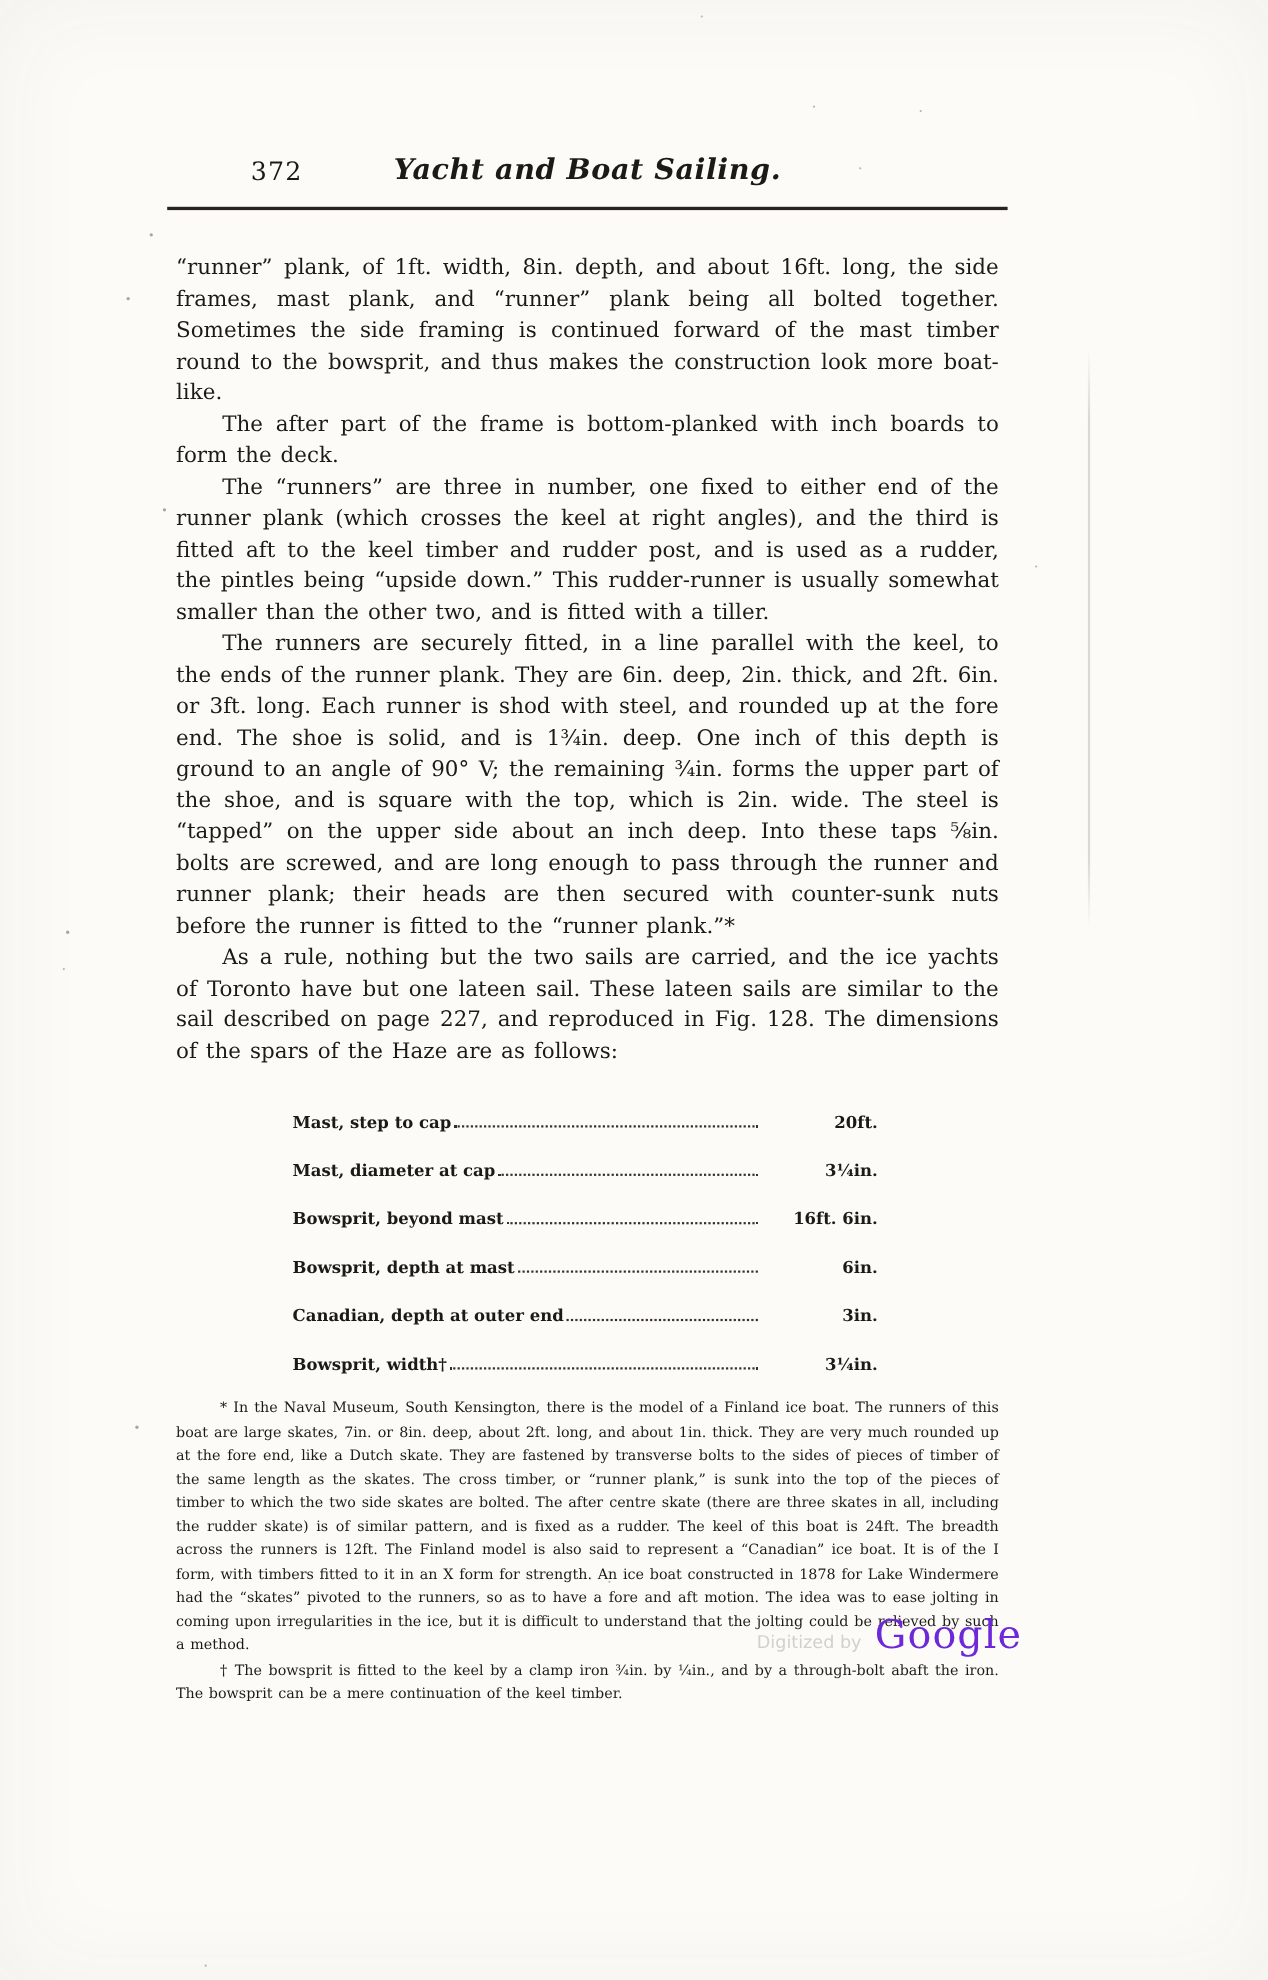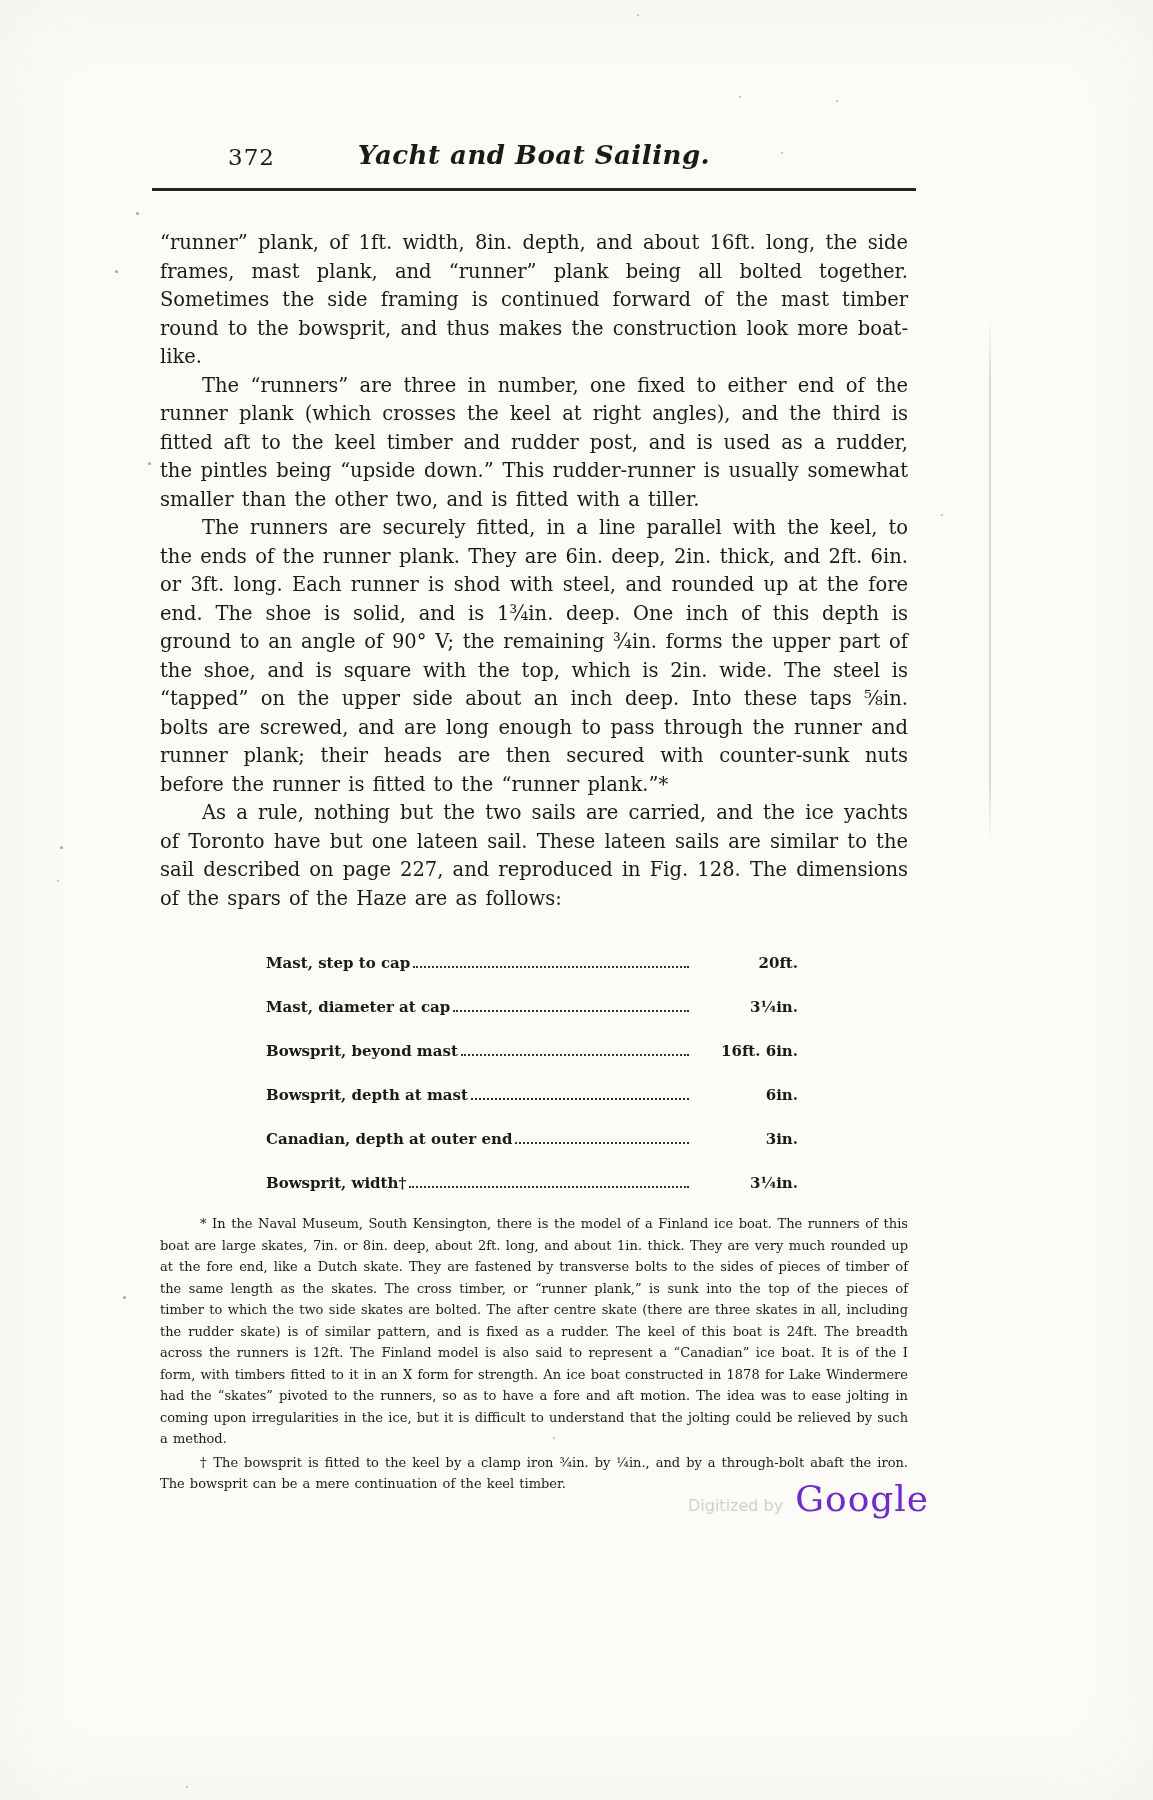--- a/index.html
+++ b/index.html
@@ -103,21 +103,20 @@
     margin-top: 2px;
   }
   .watermark {
     position: absolute;
     left: 688px;
     top: 1466px;
     display: flex;
     align-items: baseline;
     gap: 12px;
     user-select: none;
-    margin-top: 12px;
   }
   .digitized {
     font-family: "DejaVu Sans", "Liberation Sans", sans-serif;
     font-size: 16px;
     color: #d2d0cc;
   }
   .google-logo {
     font-family: "DejaVu Serif", "Liberation Serif", serif;
     font-size: 36px;
     color: #6d28d9;
@@ -151,20 +150,21 @@
 
     <header class="page-header">
       <span class="page-num">372</span>
       <h1 class="running-title">Yacht and Boat Sailing.</h1>
     </header>
 
     <div class="header-rule"></div>
 
     <main>
       <p class="para first">“runner” plank, of 1ft. width, 8in. depth, and about 16ft. long, the side frames, mast plank, and “runner” plank being all bolted together. Sometimes the side framing is continued forward of the mast timber round to the bowsprit, and thus makes the construction look more boat-like.</p>
+      <p class="para">The after part of the frame is bottom-planked with inch boards to form the deck.</p>
       <p class="para">The “runners” are three in number, one fixed to either end of the runner plank (which crosses the keel at right angles), and the third is fitted aft to the keel timber and rudder post, and is used as a rudder, the pintles being “upside down.” This rudder-runner is usually somewhat smaller than the other two, and is fitted with a tiller.</p>
       <p class="para">The runners are securely fitted, in a line parallel with the keel, to the ends of the runner plank. They are 6in. deep, 2in. thick, and 2ft. 6in. or 3ft. long. Each runner is shod with steel, and rounded up at the fore end. The shoe is solid, and is 1¾in. deep. One inch of this depth is ground to an angle of 90° V; the remaining ¾in. forms the upper part of the shoe, and is square with the top, which is 2in. wide. The steel is “tapped” on the upper side about an inch deep. Into these taps ⅝in. bolts are screwed, and are long enough to pass through the runner and runner plank; their heads are then secured with counter-sunk nuts before the runner is fitted to the “runner plank.”*</p>
       <p class="para">As a rule, nothing but the two sails are carried, and the ice yachts of Toronto have but one lateen sail. These lateen sails are similar to the sail described on page 227, and reproduced in Fig. 128. The dimensions of the spars of the Haze are as follows:</p>
 
       <section class="spar-table">
         <div class="spar-row">
           <span class="spar-label">Mast, step to cap</span>
           <span class="leader"></span>
           <span class="spar-value">20ft.</span>
         </div>

